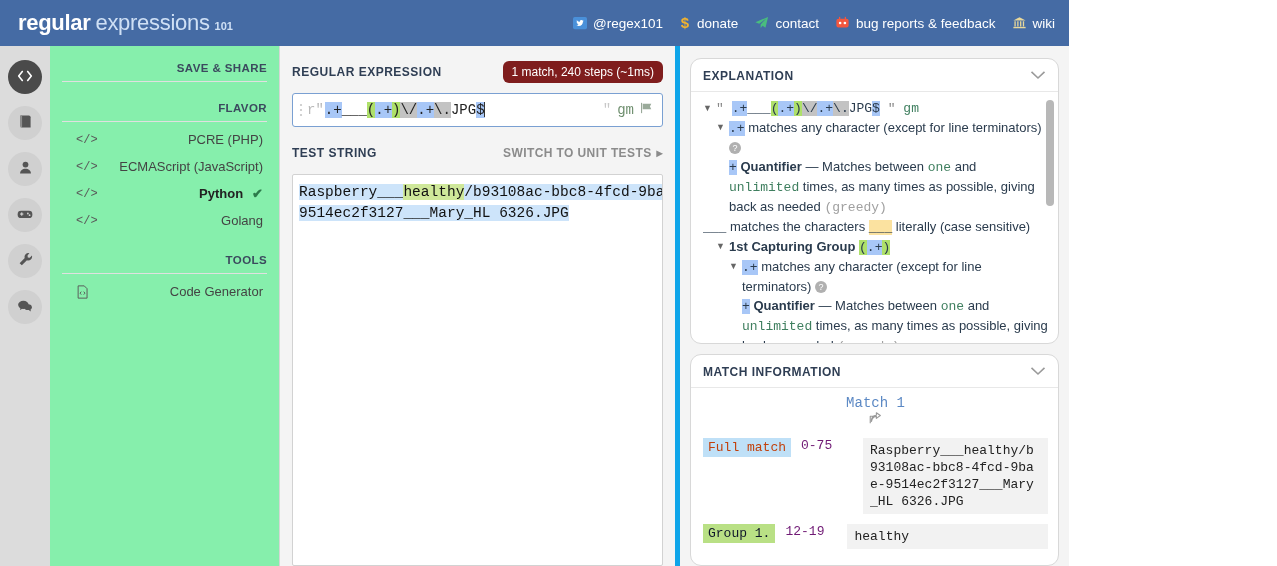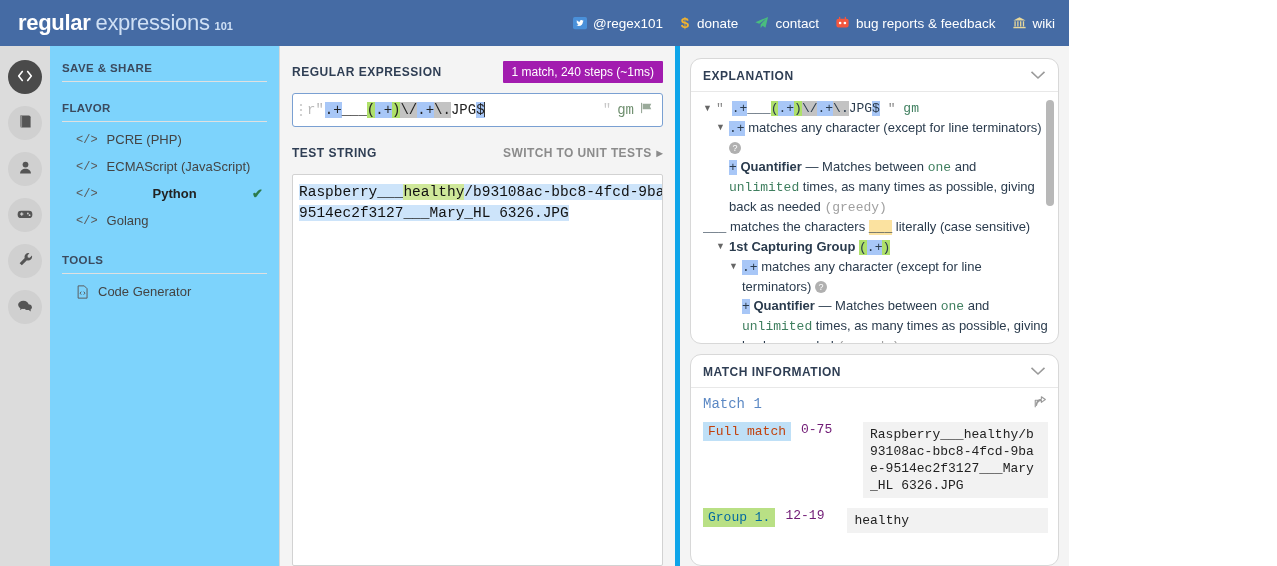--- a/index.html
+++ b/index.html
@@ -37,22 +37,22 @@
   }
   .railbtn {
     width:34px; height:34px; border-radius:50%;
     background:#d0d0d0; display:flex; align-items:center; justify-content:center;
     cursor:pointer; color:#555;
   }
   .railbtn.active { background:#4a4a4a; color:#fff; }
 
   
   .leftpanel {
-    width:230px; flex:0 0 230px; background:#7dd3fc;
-    border-right:1px solid #d6d6d6; padding:16px 12px 0 12px; overflow:hidden;
+    width:230px; flex:0 0 230px; background:#86efac;
+    border-right:1px solid #d6d6d6; padding:16px 12px 0 12px; overflow:hidden;text-align:right;
   }
   .sect-title {
     font-size:11.5px; font-weight:700; color:#3b4a5e; letter-spacing:.4px;
     padding:0 0 7px 0; border-bottom:1px solid #e0e0e0; margin-bottom:4px;
   }
   .sect-title.sp { margin-top:20px; }
   .menurow {
     display:flex; align-items:center; gap:9px; padding:6px 4px 6px 14px;
     cursor:pointer; font-size:13px; color:#444; border-radius:2px;
   }
@@ -62,21 +62,21 @@
   .menurow.sel .lbl { font-weight:700; color:#222;padding-left:46px; }
   .check { color:#2c7a4b; font-size:13px; font-weight:700; }
   .codeico { color:#5a5a5a; font-family:"Liberation Mono", monospace; font-size:12px; }
 
   
   .center { flex:1 1 auto; min-width:0; background:#f4f4f4; border-right:5px solid #0ea5e9;
             padding:14px 12px 0 12px; display:flex; flex-direction:column; }
   .panelhead { display:flex; align-items:center; justify-content:space-between; height:24px; }
   .panelhead .t { font-size:12px; font-weight:700; color:#2f3e54; letter-spacing:.5px; }
   .badge {
-    background:#a21caf; color:#fff; font-size:12px; padding:4px 9px; border-radius:1px;
+    background:#7f1d1d; color:#fff; font-size:12px; padding:4px 9px; border-radius:6px;
     white-space:nowrap;
   }
   .unittests { font-size:12px; font-weight:700; color:#8b8b8b; letter-spacing:.4px; cursor:pointer; display:flex; align-items:center; gap:5px;}
 
   .regexbox {
     margin-top:9px; background:#fff; border:1px solid #7aa0d2; border-radius:3px;
     height:34px; display:flex; align-items:center; padding:0 8px 0 6px;
     font-family:"Liberation Mono", monospace; font-size:14px;
   }
   .grip { color:#bdbdbd; font-size:11px; line-height:8px; letter-spacing:0; margin-right:4px;
@@ -126,21 +126,21 @@
   .hy  { background:#fbe2a0; }
   .qm { display:inline-block; width:12px; height:12px; border-radius:50%; background:#b0b0b0;
         color:#fff; font-size:9px; line-height:12px; text-align:center; vertical-align:1px; }
   .ind1 { padding-left:13px; } .ind2 { padding-left:26px; } .ind3 { padding-left:39px; }
 
   
   .matchtitle { color:#5b88c4; font-family:"Liberation Mono", monospace; font-size:14px; }
   .mrow { display:flex; align-items:flex-start; gap:10px; margin-top:10px; }
   .mtag { font-family:"Liberation Mono", monospace; font-size:13px; padding:2px 5px; white-space:nowrap; }
   .mtag.full { background:#bfe0f7; color:#c2410c; }
-  .mtag.grp  { background:#b9e085; color:#0369a1; }
+  .mtag.grp  { background:#b9e085; color:#0f172a; }
   .mrange { font-family:"Liberation Mono", monospace; font-size:13px; color:#701a75; width:52px; flex:0 0 52px; }
   .mval { flex:1 1 auto; background:#f2f2f2; font-family:"Liberation Mono", monospace;
           font-size:13px; color:#222; padding:4px 7px; line-height:17px; word-break:break-all; }
   .shareico { color:#9a9a9a; cursor:pointer; }
 </style>
 </head>
 <body>
 
 <div class="app">
 
@@ -395,21 +395,21 @@
       <div class="card" style="flex:1 1 auto;">
         <div class="cardhead">
           <div class="t">MATCH INFORMATION</div>
           <div class="chev">
             <svg width="16" height="10" viewBox="0 0 16 10" fill="none" stroke="currentColor" stroke-width="1.6">
                 <path d="M1.5 1.8L8 8l6.5-6.2"></path>
               </svg>
           </div>
         </div>
         <div class="cardbody">
-          <div style="display:flex;align-items:center;justify-content:space-between;">
+          <div style="display:flex;align-items:center;justify-content:space-between;flex-direction:column;">
             <span class="matchtitle">Match 1</span>
             <span class="shareico">
               <svg width="15" height="14" viewBox="0 0 16 16" fill="none" stroke="currentColor" stroke-width="1.3">
                   <path d="M2 14V6h5M9 2l4.5 3.2L9 8.4V6.2C5.8 6.2 4 8.6 3.4 12c-.2-4.6 1.7-7 5.6-7.2z" stroke-linejoin="round"></path>
                 </svg>
             </span>
           </div>
 
           <div class="mrow">
             <span class="mtag full">Full match</span>

